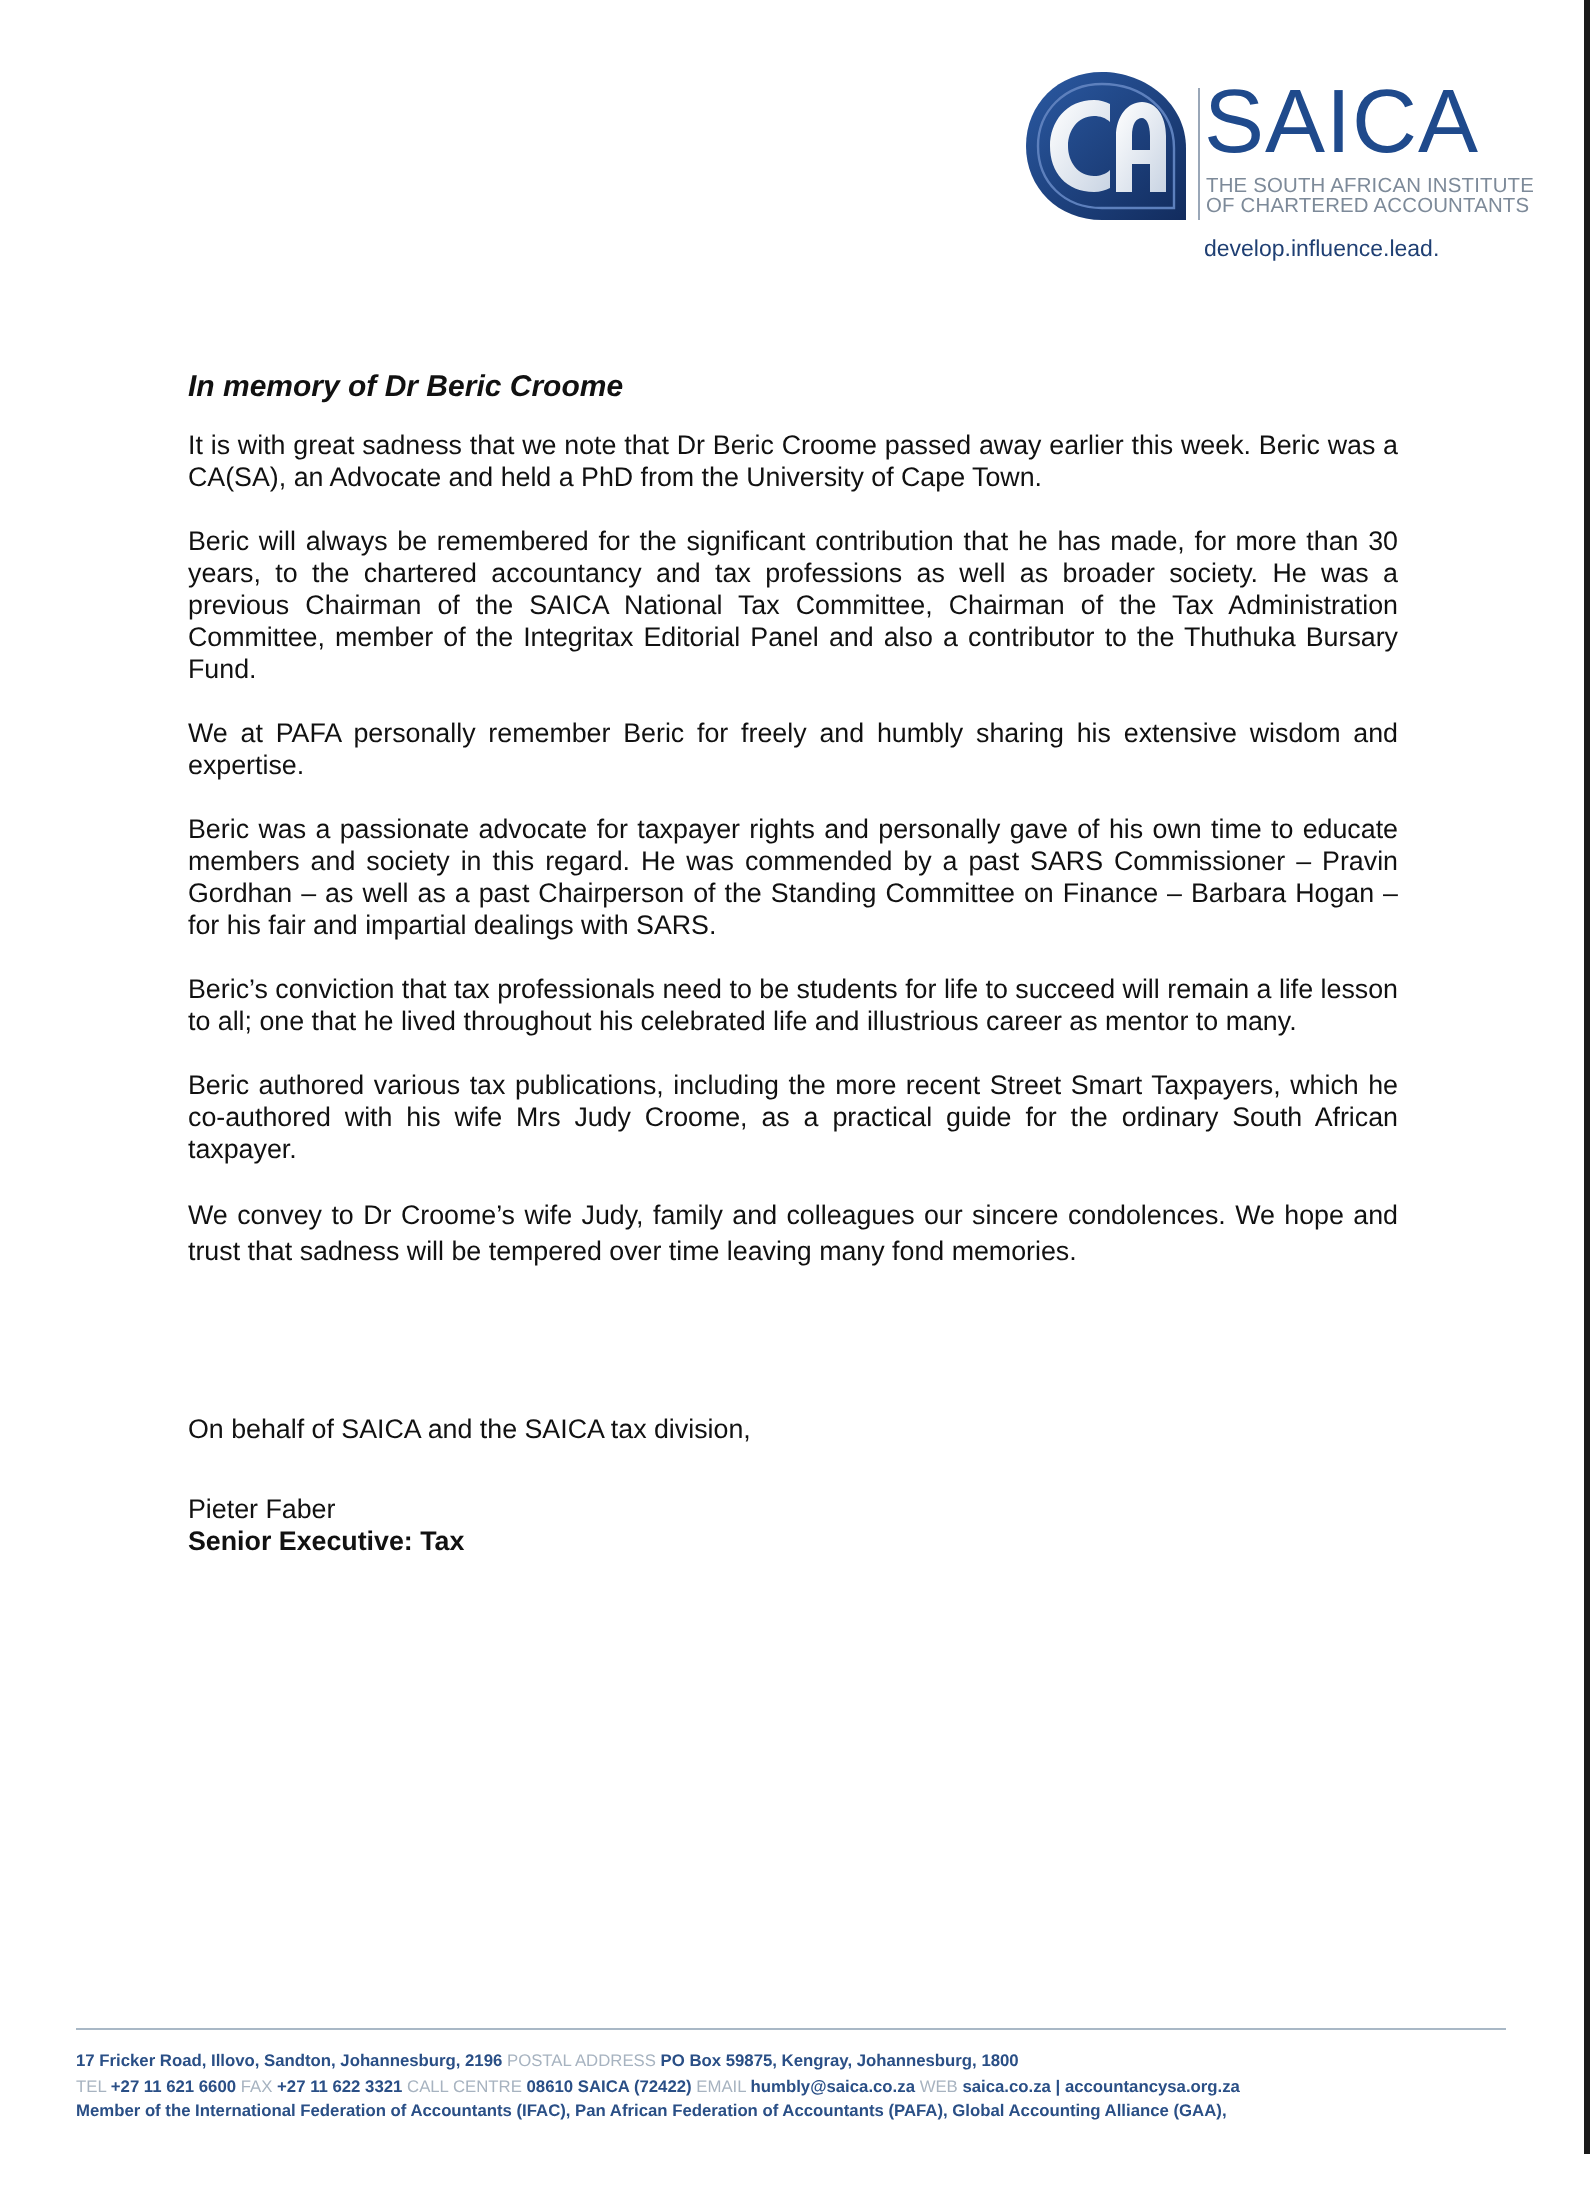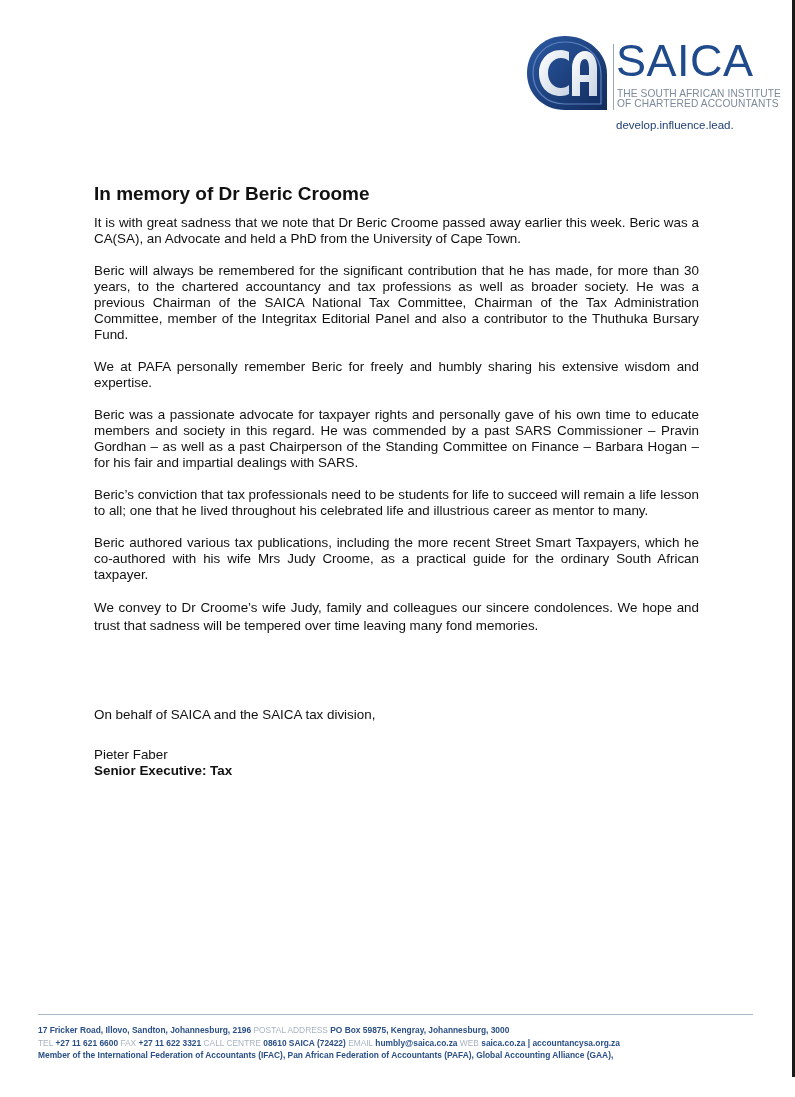--- a/index.html
+++ b/index.html
@@ -6,42 +6,42 @@
     body {
       width: 795px; height: 1097px; position: relative; overflow: hidden;
       background: #ffffff;
       font-family: "Liberation Sans", sans-serif;
       color: #111;
     }
     .right-bar {
       position: absolute; left: 792px; top: 0; width: 3px; height: 1077px; background: #1a1a1a;
     }
     
-    .logo { position: absolute; left: 525px; top: 34px; width: 250px; height: 100px; }
+    .logo { position: absolute; left: 511px; top: 34px; width: 250px; height: 100px; }
     .logo-mark { position: absolute; left: 0; top: 0; width: 84px; height: 78px; }
     .logo-divider { position: absolute; left: 88px; top: 10px; width: 1px; height: 66px; background: #9aa7b8; }
     .logo-name {
       position: absolute; left: 91px; top: 4px;
       font-size: 45px; line-height: 46px; color: #1f4a8c; letter-spacing: 0.5px; font-weight: normal;
     }
     .logo-sub {
       position: absolute; left: 92px; top: 55px;
       font-size: 10.2px; line-height: 10px; color: #7d8a99; letter-spacing: 0.1px; white-space: nowrap;
     }
     .logo-tag {
       position: absolute; left: 91px; top: 85px;
       font-size: 11.5px; color: #1f3f73; white-space: nowrap;
     }
     
     .letter {
       position: absolute; left: 94px; top: 186px; width: 605px;
       font-size: 13.4px; line-height: 16px; color: #111;
     }
     .letter h1 {
-      font-size: 19px; font-weight: bold; margin: 0 0 13px 0; line-height: 16px;
+      font-size: 15px; font-weight: bold; margin: 0 0 13px 0; line-height: 16px; font-style: italic;
     }
     .letter p {
       margin: 0 0 16px 0; text-align: justify;
     }
     .letter p.last-para { line-height: 18px; margin-bottom: 0; }
     .signoff { position: absolute; left: 94px; top: 707px; font-size: 13.4px; line-height: 16px; }
     .signoff .gap { height: 24px; }
     .signoff .title { font-weight: bold; }
     
     .footer-rule { position: absolute; left: 38px; top: 1014px; width: 715px; height: 1px; background: #a9b8c6; }
@@ -97,21 +97,21 @@
   <div class="gap"></div>
   <div>Pieter Faber</div>
   <div class="title">Senior Executive: Tax</div>
 </div>
 
 <div class="footer-rule"></div>
 <div class="footer">
   <div>
     <span class="strong">17 Fricker Road, Illovo, Sandton, Johannesburg, 2196</span>
     <span class="label">POSTAL ADDRESS</span>
-    <span class="strong">PO Box 59875, Kengray, Johannesburg, 3000</span>
+    <span class="strong">PO Box 59875, Kengray, Johannesburg, 1800</span>
   </div>
   <div>
     <span class="label">TEL</span>
     <span class="strong">+27 11 621 6600</span>
     <span class="label">FAX</span>
     <span class="strong">+27 11 622 3321</span>
     <span class="label">CALL CENTRE</span>
     <span class="strong">08610 SAICA (72422)</span>
     <span class="label">EMAIL</span>
     <span class="strong">humbly@saica.co.za</span>

